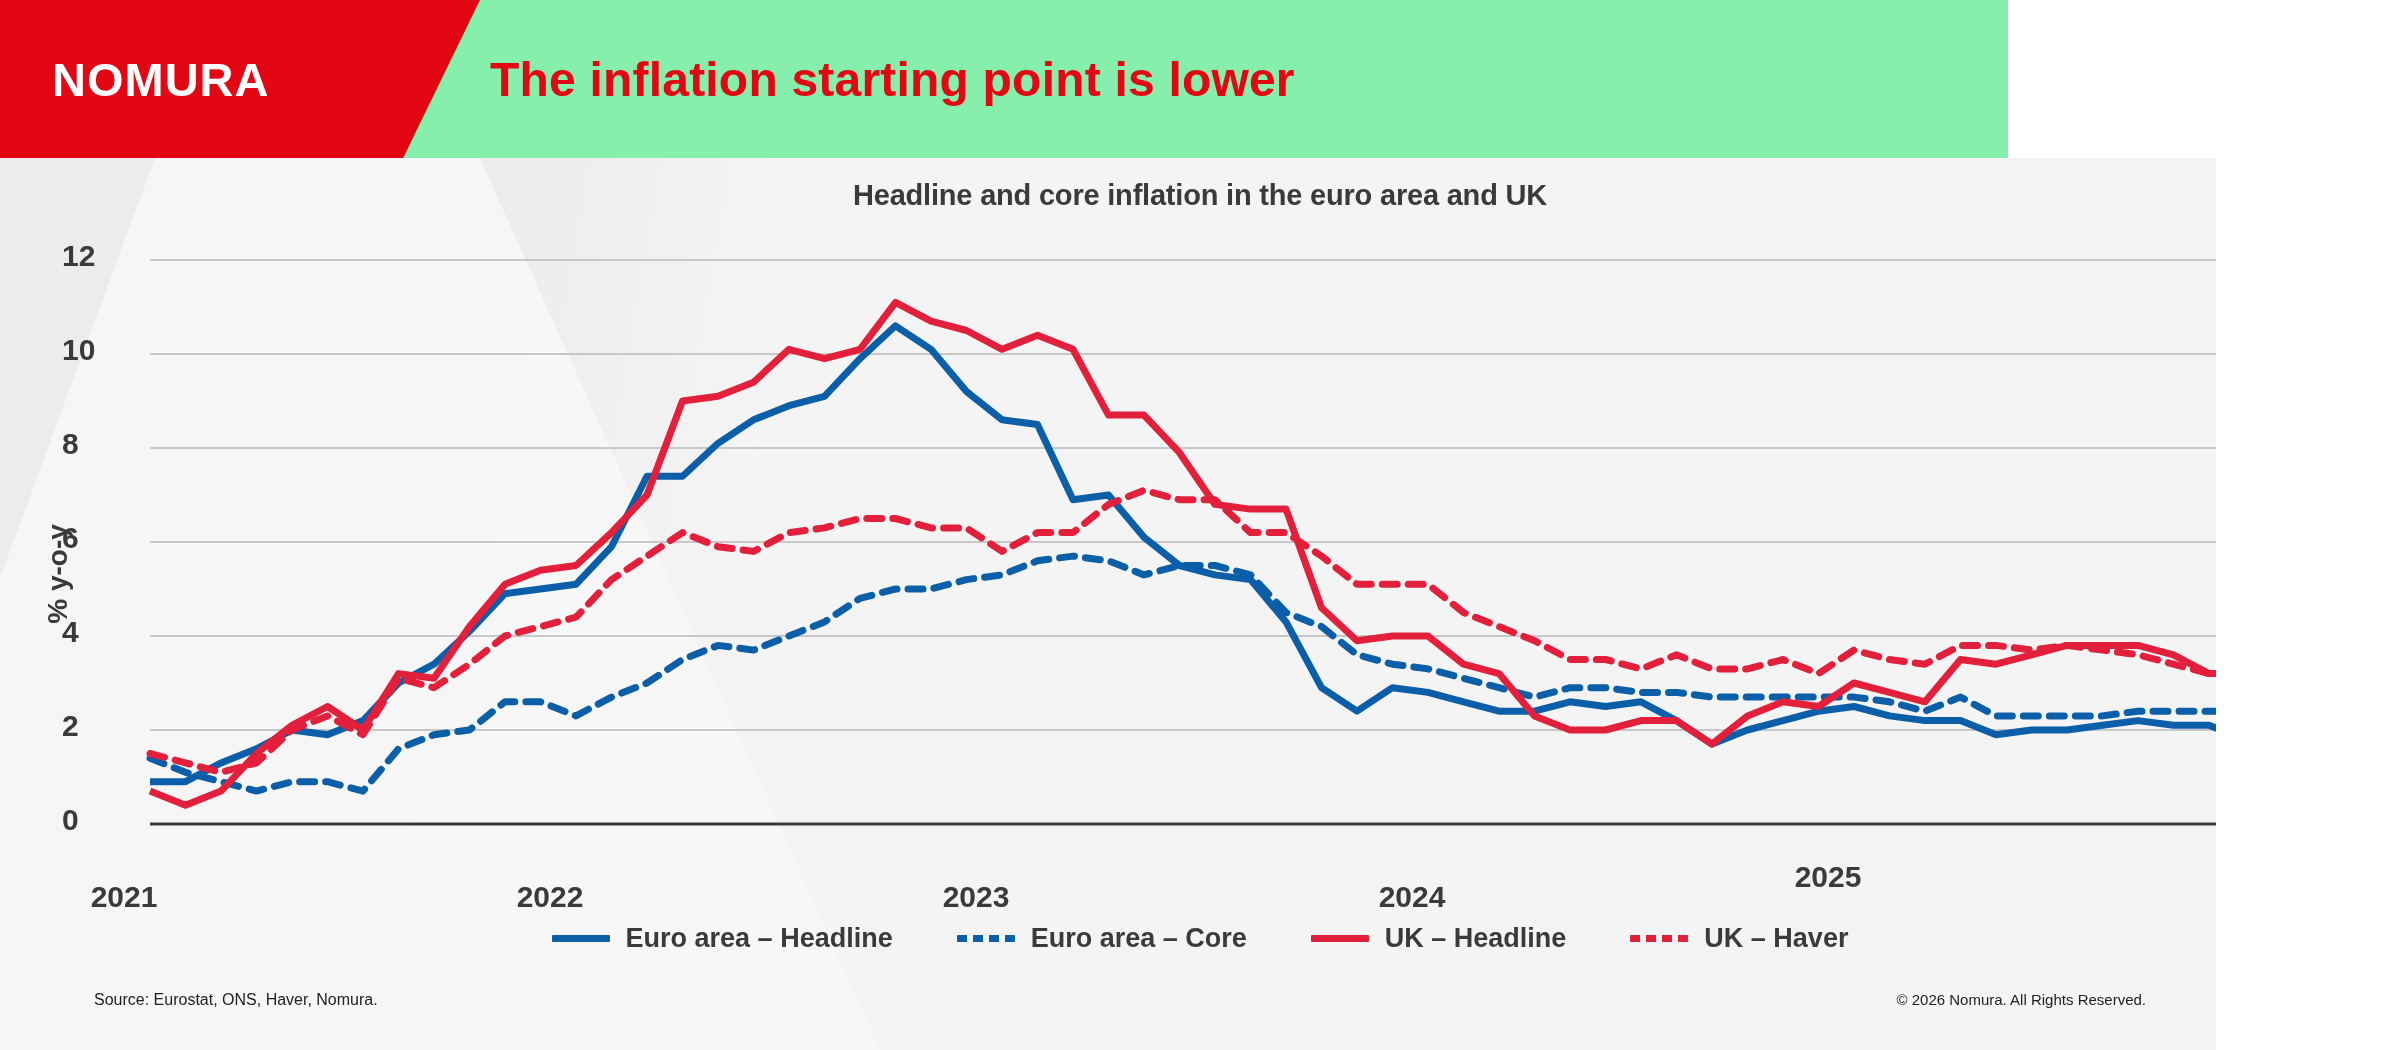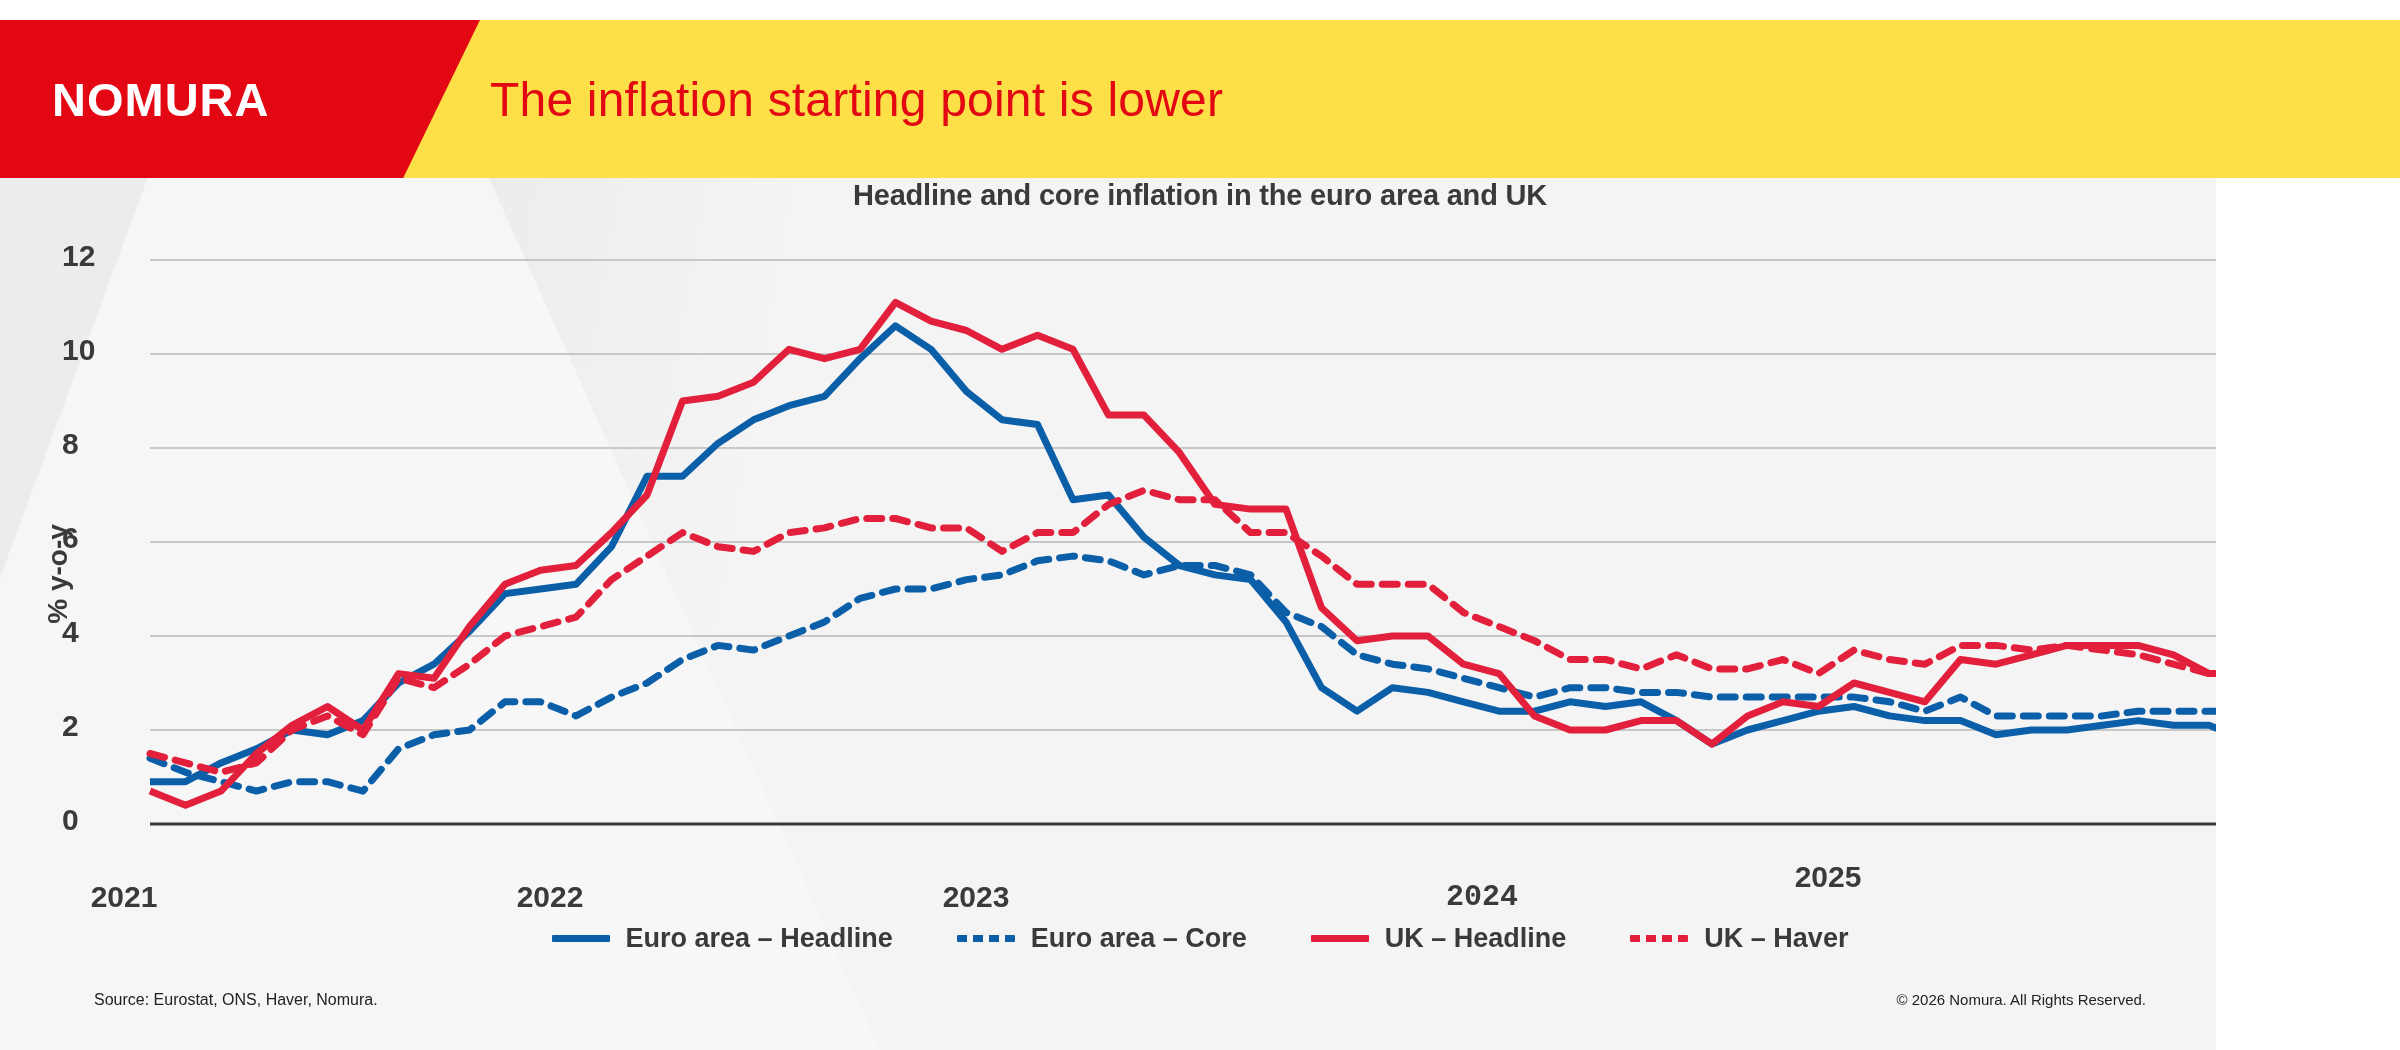--- a/index.html
+++ b/index.html
@@ -11,24 +11,23 @@
   }
   #page {
     position: relative;
     width: 2400px; height: 1050px;
     background: #ffffff;
   }
 
   
   #header {
     position: absolute; left: 0; top: 0;
-    width: 2400px; height: 158px;
-    background: #fde047;
+    width: 2008px; height: 158px;
+    background: #86efac;
     z-index: 5;
-    margin-top: 20px;
   }
   #brand-block {
     position: absolute; left: 0; top: 0;
     width: 480px; height: 158px;
     background: #E30613;
     clip-path: polygon(0 0, 100% 0, 84% 100%, 0% 100%);
     display: flex; align-items: center;
   }
   #brand-logo {
     color: #ffffff;
@@ -38,21 +37,21 @@
     margin-left: 52px;
     font-family: "Liberation Sans", sans-serif;
     white-space: nowrap;
   }
   #header-title {
     position: absolute;
     left: 490px; top: 0; height: 158px;
     display: flex; align-items: center;
     color: #E30613;
     font-size: 48px;
-    font-weight: 400;
+    font-weight: 700;
     letter-spacing: 0.2px;
     white-space: nowrap;
     text-align: center;
   }
 
   
   #canvas {
     position: absolute; left: 0; top: 158px;
     width: 2216px; height: 892px;
     background: linear-gradient(100deg, #e6e6e6 0%, #e6e6e6 10%, #f4f4f4 34%, #f4f4f4 100%);
@@ -191,21 +190,21 @@
           <div class="ytick" style="left: 62px; top: 457px;">4</div>
           <div class="ytick" style="left: 62px; top: 363px;">6</div>
           <div class="ytick" style="left: 62px; top: 269px;">8</div>
           <div class="ytick" style="left: 62px; top: 175px;">10</div>
           <div class="ytick" style="left: 62px; top: 81px;">12</div>
         </div>
       <div id="xtick-container">
           <div class="xtick" style="left: 124px; top: 690px;">2021</div>
           <div class="xtick" style="left: 550px; top: 690px;">2022</div>
           <div class="xtick" style="left: 976px; top: 690px;">2023</div>
-          <div class="xtick" style="left: 1482px; top: 690px; font-family: Liberation Mono, monospace;">2024</div>
+          <div class="xtick" style="left: 1412px; top: 690px;">2024</div>
           <div class="xtick" style="left: 1828px; top: 670px;">2025</div>
           <div class="xtick" style="left: 2254px; top: 690px;">2026</div>
         </div>
     </div>
 
     <div id="legend">
         <div class="legend-item">
           <span class="legend-swatch" style="color: rgb(11, 94, 168); background: rgb(11, 94, 168);"></span>
           <span class="legend-label">Euro area – Headline</span>
         </div>

